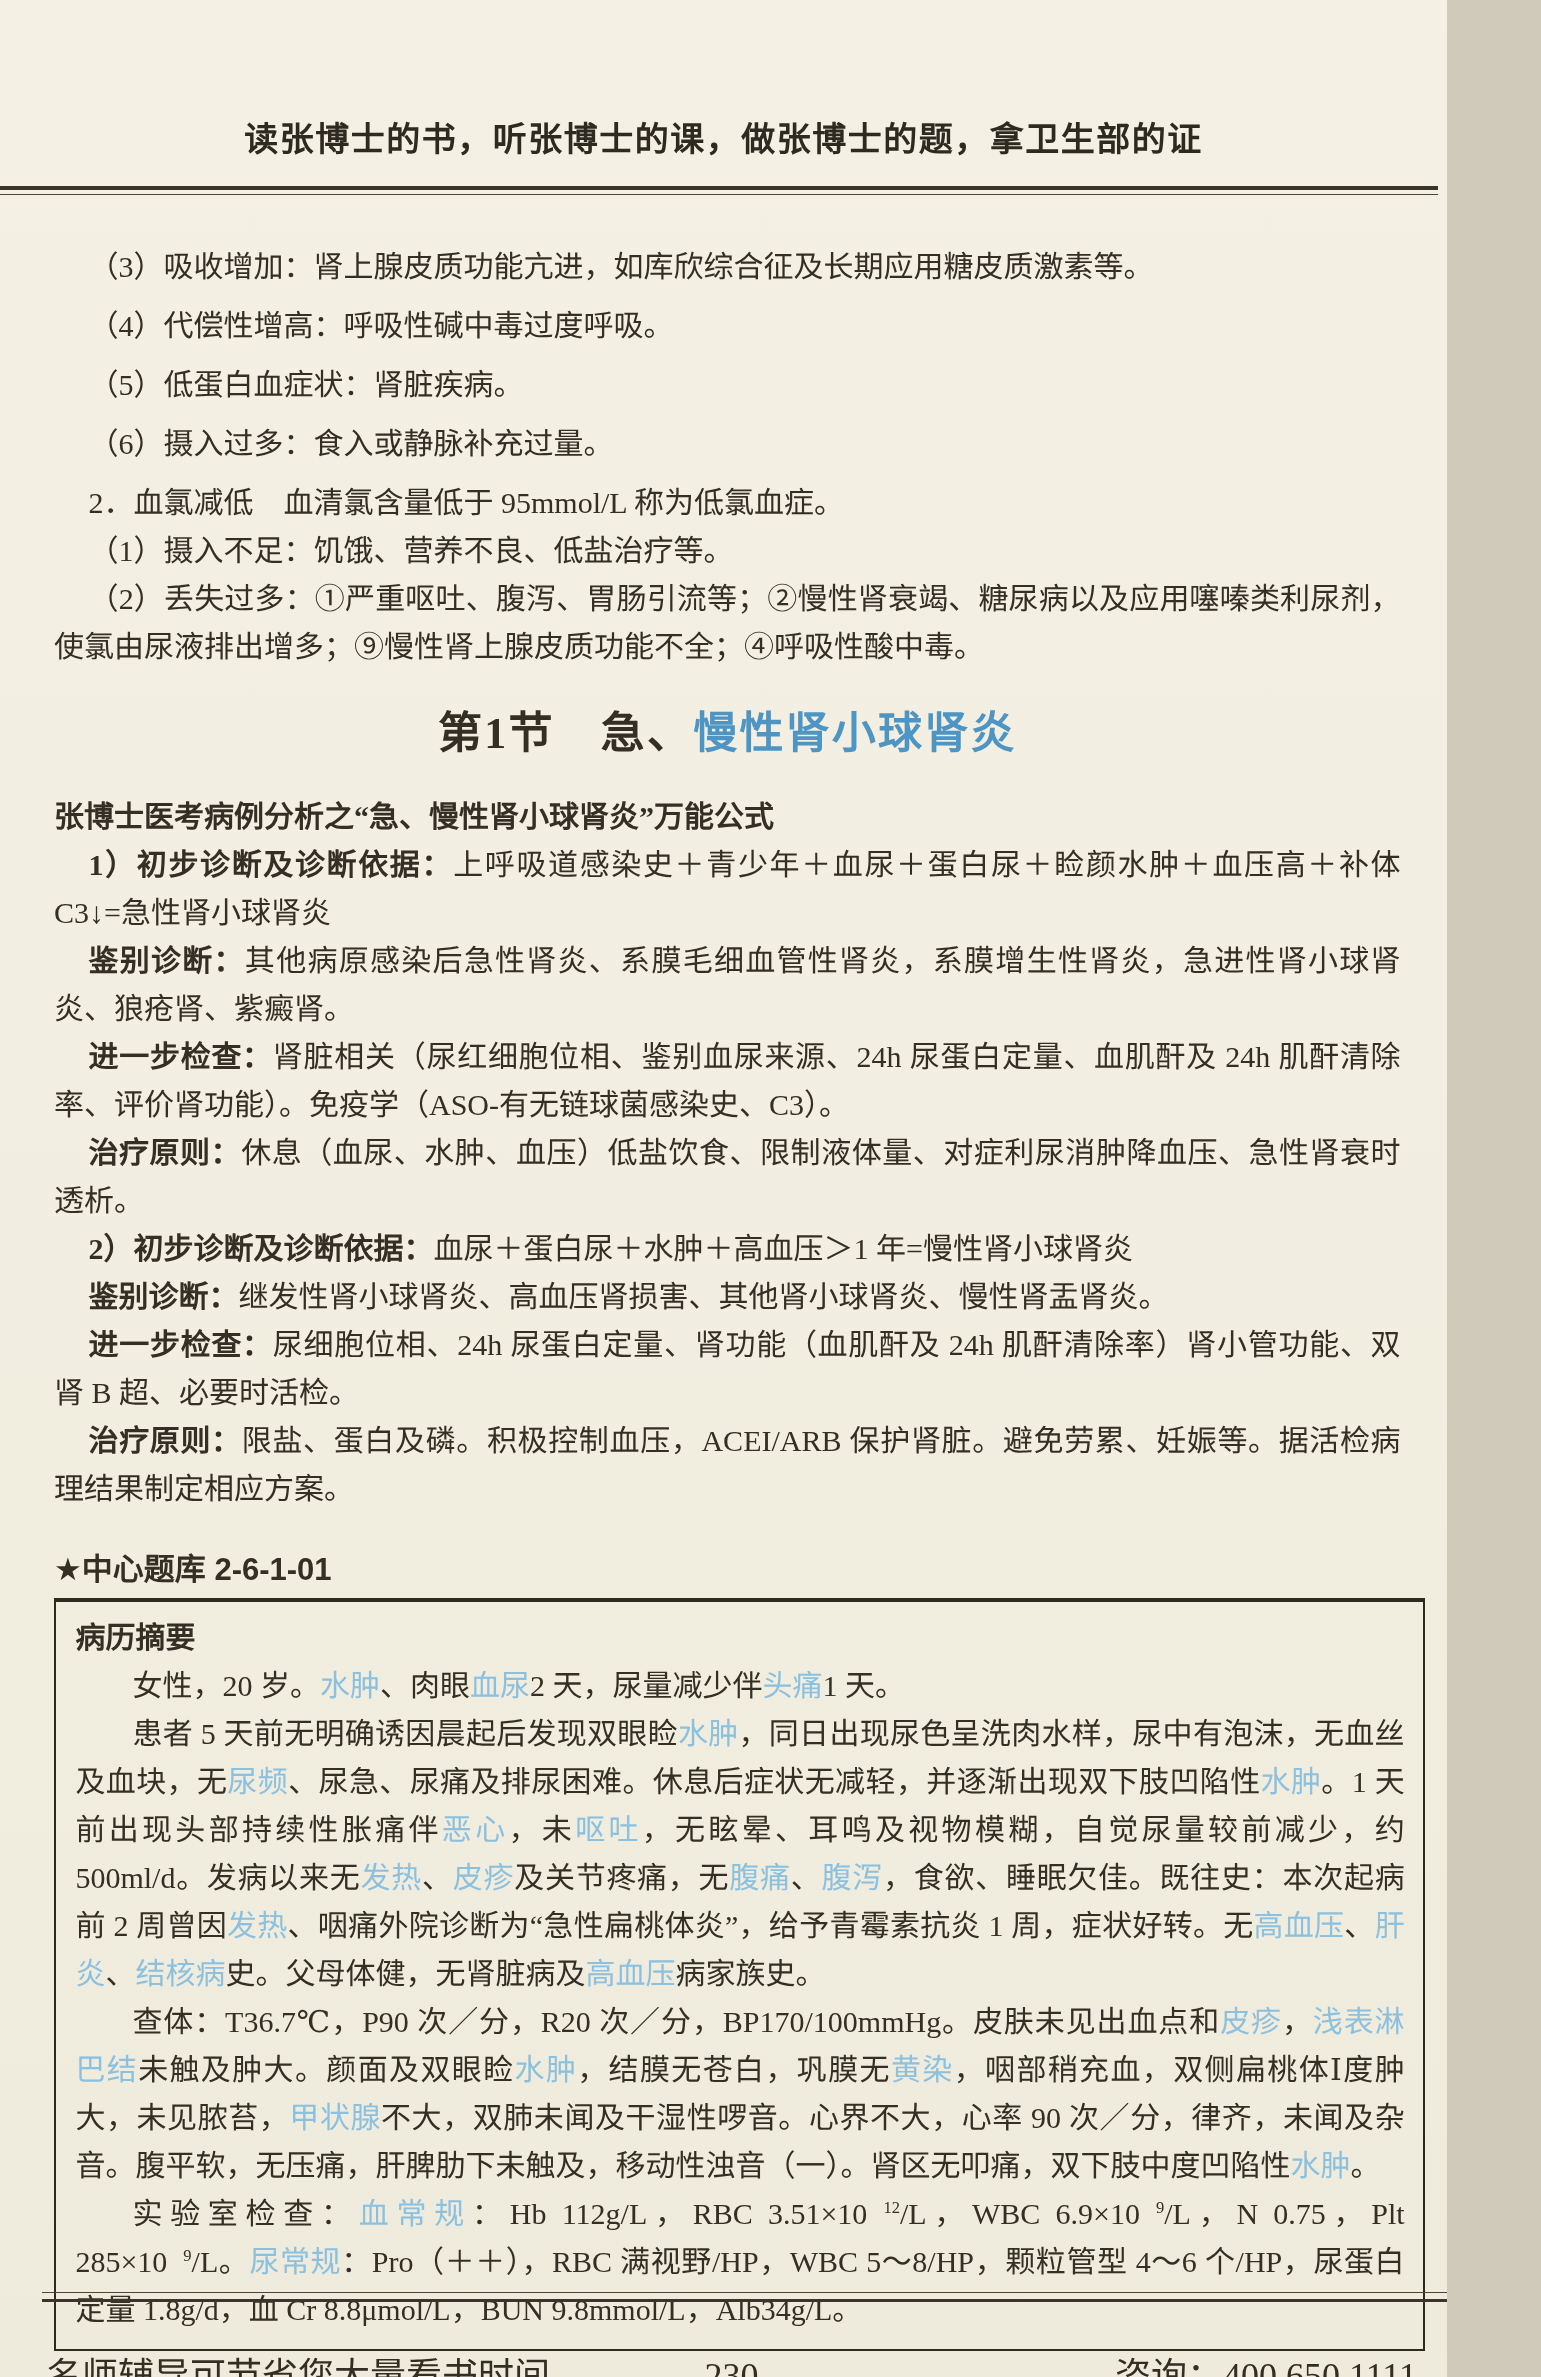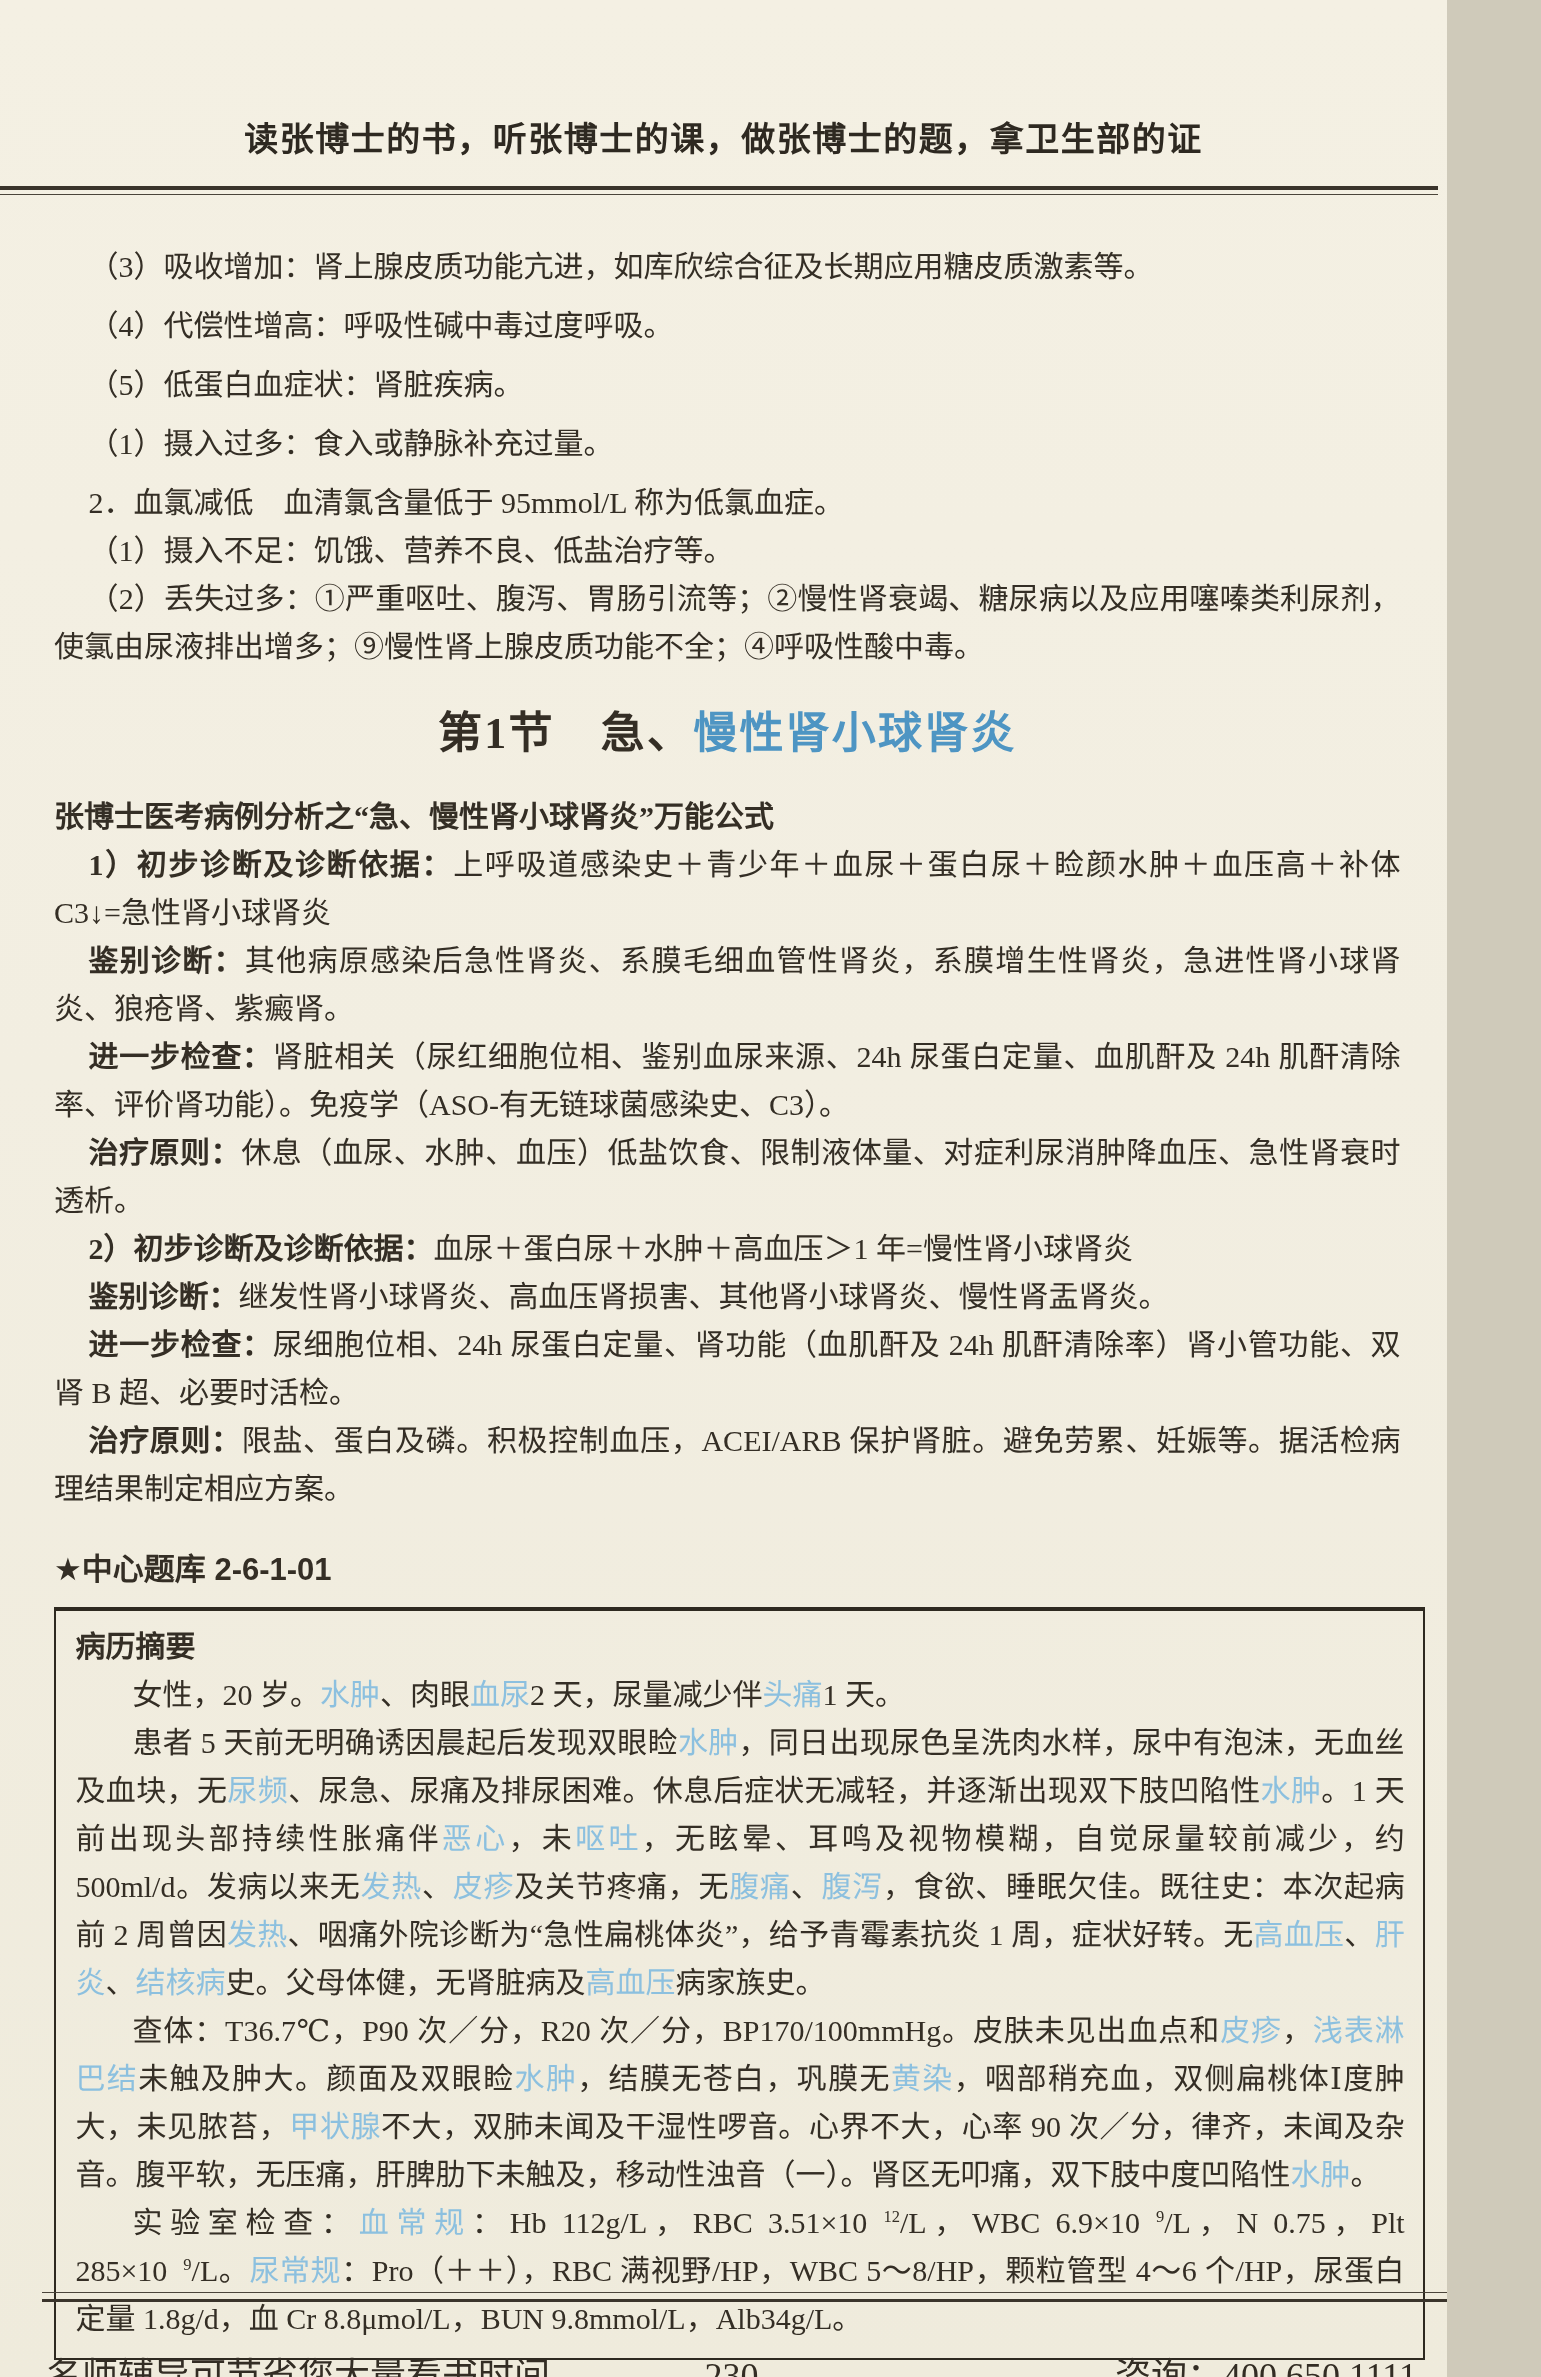--- a/index.html
+++ b/index.html
@@ -22,21 +22,21 @@
   #main-blocks p{margin:0 24px 0 0;text-align:justify;}
   #main-blocks p.mb{margin-bottom:11.2px;}
   .ind1{text-indent:1.15em;font-family:Liberation Serif, serif;}
   .ind2{text-indent:1.9em;}
   #main-blocks p.title{
     text-align:center;font-size:44px;font-weight:bold;line-height:58px;
     margin:34px 24px 30px 0;letter-spacing:2.2px;text-indent:0;
   }
   .lead{font-weight:bold;}
   #main-blocks p.star{
-    font-weight:bold;margin-top:33px;margin-bottom:13px;
+    font-weight:bold;margin-top:33px;margin-bottom:4px;
     font-family:"Liberation Sans","DejaVu Sans",sans-serif;font-size:31px;
   }
   .seg-b{font-weight:bold;}
   .seg-blue{color:#8CC0DF;}
   .seg-bblue{color:#4E95C3;}
   .seg-sup{vertical-align:super;font-size:0.55em;line-height:0;margin-left:16px;}
   .casebox{
     border:2.2px solid #2e2920;border-top-width:4.5px;
     box-sizing:border-box;min-height:735px;
     padding:12px 18px 15px 19.4px;
@@ -60,21 +60,21 @@
 
 <div class="page">
   <div class="slogan">读张博士的书，听张博士的课，做张博士的题，拿卫生部的证</div>
   <div class="rule-top"></div>
 
   <main class="content">
     <div id="main-blocks">
         <p class="ind1 mb"><span>（3）吸收增加：肾上腺皮质功能亢进，如库欣综合征及长期应用糖皮质激素等。</span></p>
         <p class="ind1 mb"><span>（4）代偿性增高：呼吸性碱中毒过度呼吸。</span></p>
         <p class="ind1 mb"><span>（5）低蛋白血症状：肾脏疾病。</span></p>
-        <p class="ind1 mb"><span>（1）摄入过多：食入或静脉补充过量。</span></p>
+        <p class="ind1 mb"><span>（6）摄入过多：食入或静脉补充过量。</span></p>
         <p class="ind1"><span>2．血氯减低　血清氯含量低于 95mmol/L 称为低氯血症。</span></p>
         <p class="ind1"><span>（1）摄入不足：饥饿、营养不良、低盐治疗等。</span></p>
         <p class="ind1"><span>（2）丢失过多：①严重呕吐、腹泻、胃肠引流等；②慢性肾衰竭、糖尿病以及应用噻嗪类利尿剂，使氯由尿液排出增多；⑨慢性肾上腺皮质功能不全；④呼吸性酸中毒。</span></p>
         <p class="title"><span class="seg-b">第1节　急、</span><span class="seg-bblue">慢性肾小球肾炎</span></p>
         <p class="lead"><span class="seg-b">张博士医考病例分析之“急、慢性肾小球肾炎”万能公式</span></p>
         <p class="ind1"><span class="seg-b">1）初步诊断及诊断依据：</span><span>上呼吸道感染史＋青少年＋血尿＋蛋白尿＋睑颜水肿＋血压高＋补体 C3↓=急性肾小球肾炎</span></p>
         <p class="ind1"><span class="seg-b">鉴别诊断：</span><span>其他病原感染后急性肾炎、系膜毛细血管性肾炎，系膜增生性肾炎，急进性肾小球肾炎、狼疮肾、紫癜肾。</span></p>
         <p class="ind1"><span class="seg-b">进一步检查：</span><span>肾脏相关（尿红细胞位相、鉴别血尿来源、24h 尿蛋白定量、血肌酐及 24h 肌酐清除率、评价肾功能）。免疫学（ASO-有无链球菌感染史、C3）。</span></p>
         <p class="ind1"><span class="seg-b">治疗原则：</span><span>休息（血尿、水肿、血压）低盐饮食、限制液体量、对症利尿消肿降血压、急性肾衰时透析。</span></p>
         <p class="ind1"><span class="seg-b">2）初步诊断及诊断依据：</span><span>血尿＋蛋白尿＋水肿＋高血压＞1 年=慢性肾小球肾炎</span></p>

